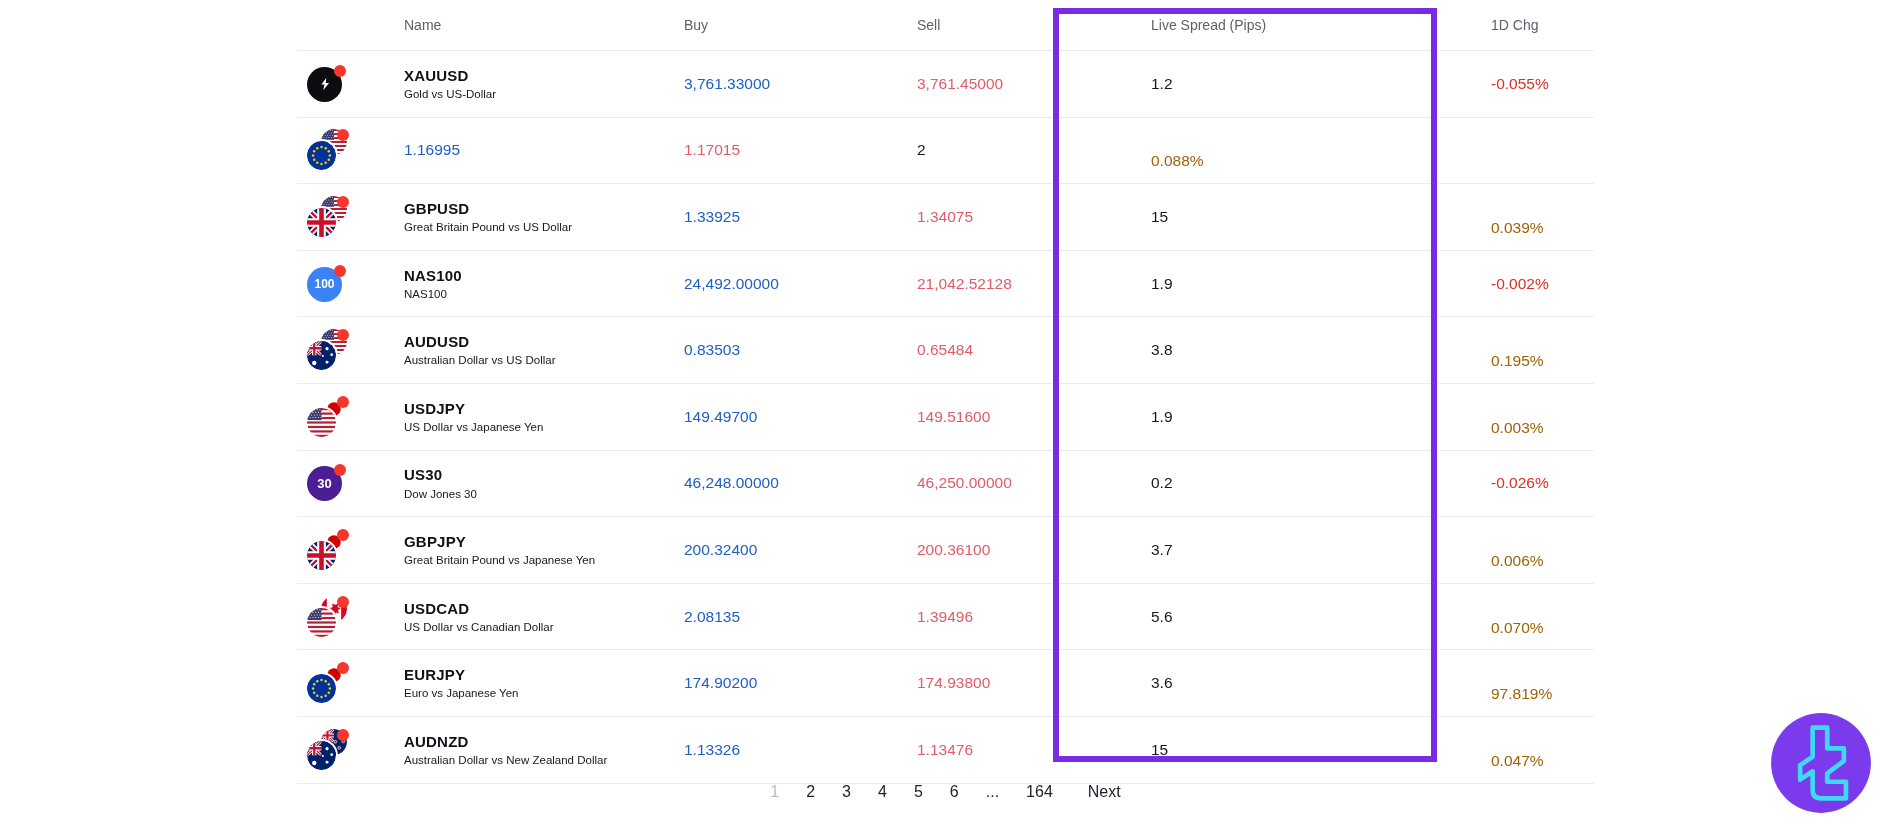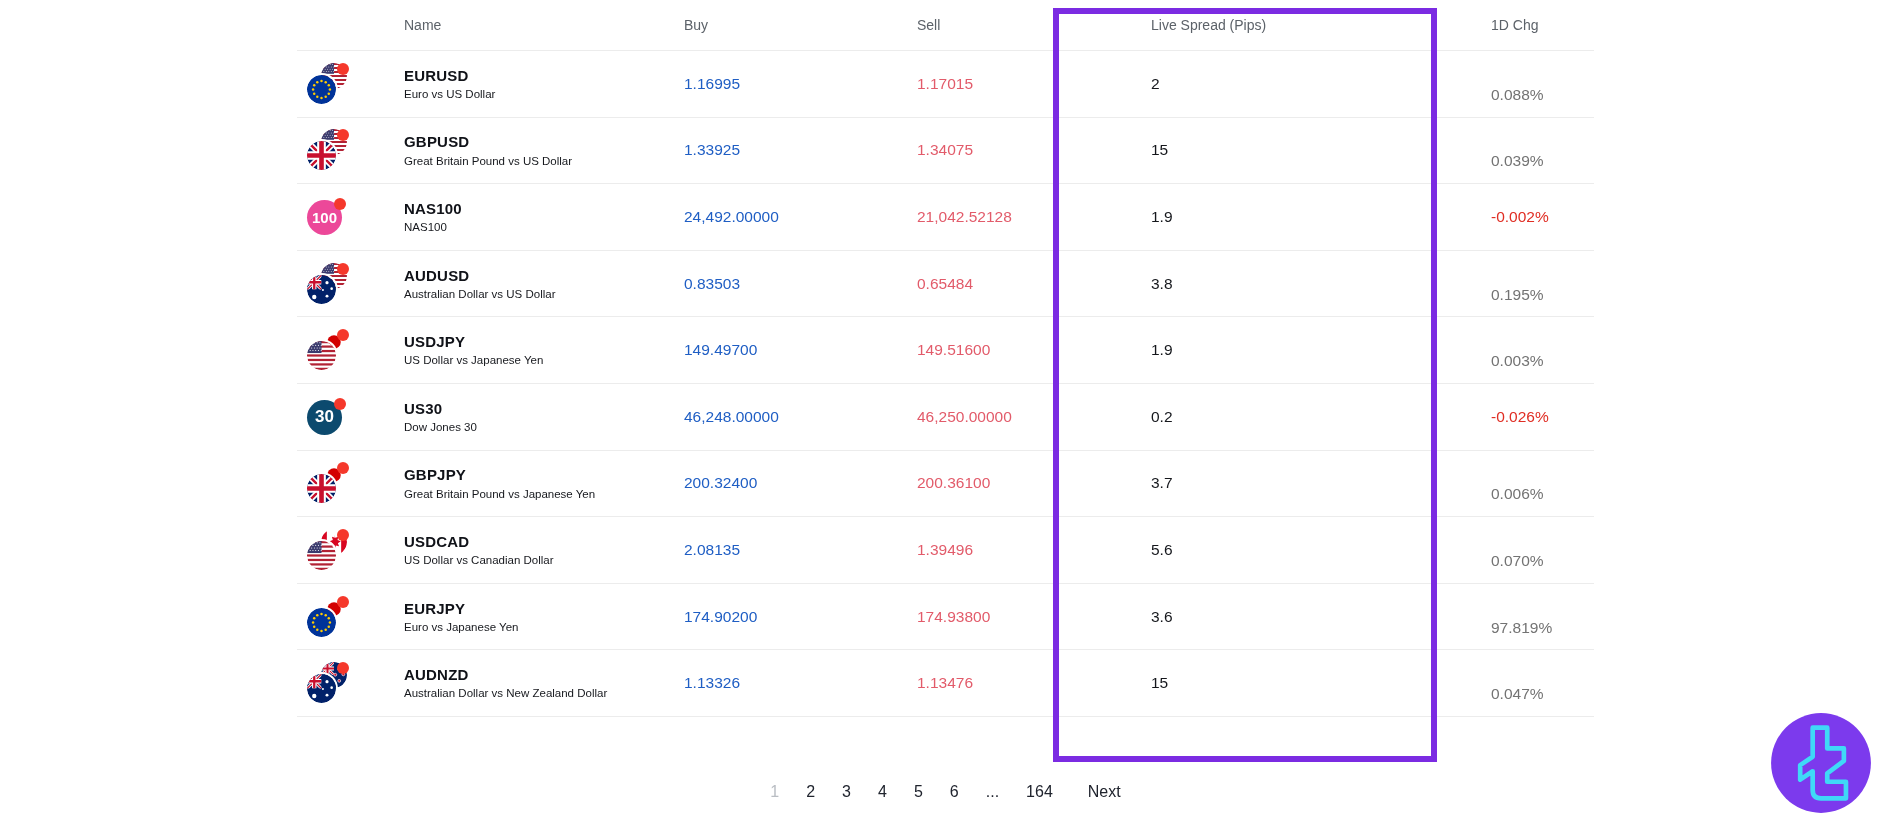--- a/index.html
+++ b/index.html
@@ -16,21 +16,21 @@
   .thead{height:50px;border-bottom:1px solid #ececec;}
   .th{font-size:14px;color:#5c6269;font-weight:400;}
   .row{height:65.6px;border-bottom:1px solid #ececec;}
   .icon-cell{padding-left:8px;}
   .symbol{font-size:15px;font-weight:700;letter-spacing:.2px;color:#101218;line-height:1.15;}
   .desc{font-size:11.5px;color:#16181d;margin-top:4px;line-height:1.1;}
   .num{font-size:15.5px;}
   .buy{color:#1f5ec4;}
   .sell{color:#e25b6a;}
   .spread{color:#15171c;}
-  .chg-up{color:#737373;margin-top:22px;}
+  .chg-up{color:#a16207;margin-top:22px;}
   .chg-down{color:#e02e24;}
 
   
   .pair,.single{position:relative;width:48px;height:42px;}
   .flag{position:absolute;border-radius:50%;overflow:hidden;}
   .flag svg{display:block;}
   .flag.quote{top:0;right:6px;width:26px;height:26px;}
   .flag.base{left:2px;bottom:1px;width:29px;height:29px;box-shadow:0 0 0 2px #fff;}
   .disc{position:absolute;left:2px;bottom:3px;width:35px;height:35px;border-radius:50%;
         display:flex;align-items:center;justify-content:center;color:#fff;font-weight:700;}
@@ -62,20 +62,40 @@
 <div class="table">
   <div class="thead">
     <div class="th"></div>
     <div class="th">Name</div>
     <div class="th">Buy</div>
     <div class="th">Sell</div>
     <div class="th">Live Spread (Pips)</div>
     <div class="th">1D Chg</div>
   </div>
   <div id="rows">
+      <div class="row">
+        <div class="icon-cell">
+          <div class="single">
+            <div class="disc" style="background: rgb(12, 13, 16);">
+              <svg viewBox="0 0 20 20" width="18" height="18">
+                <path d="M11.5 3 L6 10.5 L9.5 10.5 L8 17 L14.5 9 L10.8 9 Z" fill="#ffffff"></path>
+              </svg>
+            </div>
+            <div class="badge"></div>
+          </div>
+        </div>
+        <div class="name-cell">
+          <div class="symbol">XAUUSD</div>
+          <div class="desc">Gold vs US-Dollar</div>
+        </div>
+        <div class="num buy">3,761.33000</div>
+        <div class="num sell">3,761.45000</div>
+        <div class="num spread">1.2</div>
+        <div class="num chg-down">-0.055%</div>
+      </div>
       <div class="row">
         <div class="icon-cell">
           <div class="pair">
             <div class="flag quote">
               <svg viewBox="0 0 20 20" width="100%" height="100%">
                 <defs>
                   <clipPath id="clip1">
                     <circle cx="10" cy="10" r="10"></circle>
                   </clipPath>
                 </defs>
@@ -132,24 +152,20 @@
                   <circle cx="4.977052658050257" cy="12.900000000000002" r="0.85" fill="#FFCC00"></circle>
                   <circle cx="4.2" cy="10.000000000000002" r="0.85" fill="#FFCC00"></circle>
                   <circle cx="4.9770526580502565" cy="7.1" r="0.85" fill="#FFCC00"></circle>
                   <circle cx="7.099999999999998" cy="4.977052658050257" r="0.85" fill="#FFCC00"></circle>
                 </g>
               </svg>
             </div>
             <div class="badge"></div>
           </div>
         </div>
-        <div class="name-cell">
-          <div class="symbol">EURUSD</div>
-          <div class="desc">Euro vs US Dollar</div>
-        </div>
         <div class="num buy">1.16995</div>
         <div class="num sell">1.17015</div>
         <div class="num spread">2</div>
         <div class="num chg-up">0.088%</div>
       </div>
       <div class="row">
         <div class="icon-cell">
           <div class="pair">
             <div class="flag quote">
               <svg viewBox="0 0 20 20" width="100%" height="100%">
@@ -215,21 +231,21 @@
           <div class="desc">Great Britain Pound vs US Dollar</div>
         </div>
         <div class="num buy">1.33925</div>
         <div class="num sell">1.34075</div>
         <div class="num spread">15</div>
         <div class="num chg-up">0.039%</div>
       </div>
       <div class="row">
         <div class="icon-cell">
           <div class="single">
-            <div class="disc" style="background: #ec4899; font-size: 15px;">100</div>
+            <div class="disc" style="background: #3b82f6; font-size: 12px;">100</div>
             <div class="badge"></div>
           </div>
         </div>
         <div class="name-cell">
           <div class="symbol">NAS100</div>
           <div class="desc">NAS100</div>
         </div>
         <div class="num buy">24,492.00000</div>
         <div class="num sell">21,042.52128</div>
         <div class="num spread">1.9</div>
@@ -383,21 +399,21 @@
           <div class="desc">US Dollar vs Japanese Yen</div>
         </div>
         <div class="num buy">149.49700</div>
         <div class="num sell">149.51600</div>
         <div class="num spread">1.9</div>
         <div class="num chg-up">0.003%</div>
       </div>
       <div class="row">
         <div class="icon-cell">
           <div class="single">
-            <div class="disc" style="background: #0c4a6e; font-size: 17px;">30</div>
+            <div class="disc" style="background: #4c1d95; font-size: 13px;">30</div>
             <div class="badge"></div>
           </div>
         </div>
         <div class="name-cell">
           <div class="symbol">US30</div>
           <div class="desc">Dow Jones 30</div>
         </div>
         <div class="num buy">46,248.00000</div>
         <div class="num sell">46,250.00000</div>
         <div class="num spread">0.2</div>

